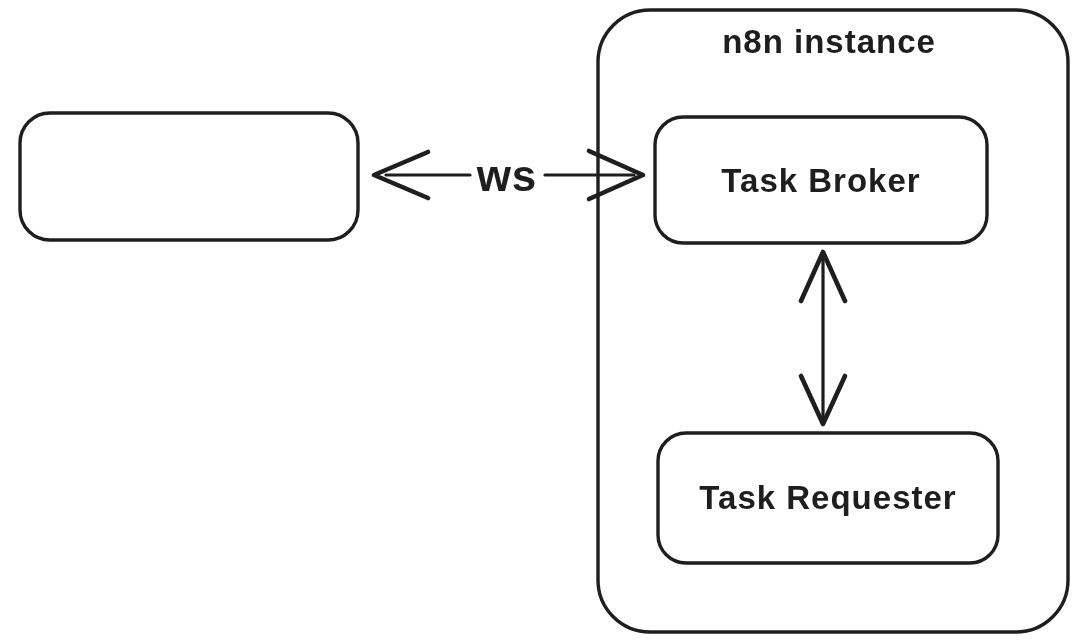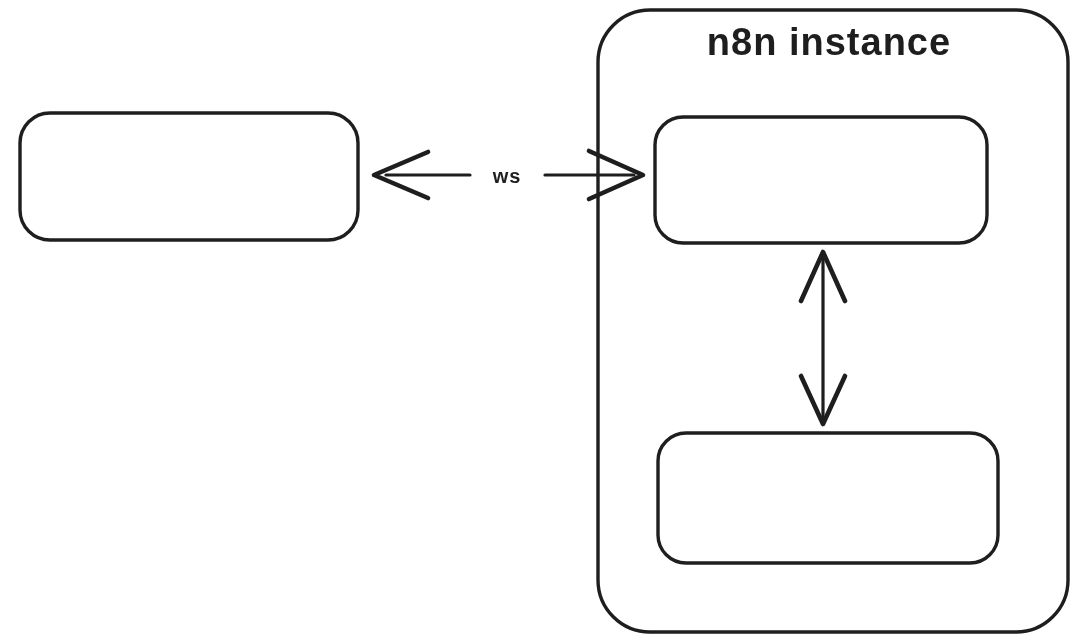--- a/index.html
+++ b/index.html
@@ -36,30 +36,30 @@
     stroke: var(--stroke, #1e1e1e);
     stroke-width: 4.6;
     stroke-linecap: round;
     stroke-linejoin: round;
   }
   .label {
     position: absolute;
     transform: translate(-50%, -50%);
     color: var(--stroke, #1e1e1e);
     font-weight: 700;
-    font-size: 38px;
+    font-size: 33px;
     letter-spacing: 1px;
     white-space: nowrap;
     font-style: normal;
   }
   .label-task-runner    { left: 189px; top: 177px; }
   .label-n8n-instance   { left: 829px; top: 42px;  }
   .label-task-broker    { left: 821px; top: 181px; }
   .label-task-requester { left: 828px; top: 498px; }
-  .label-ws             { left: 507px; top: 176px; font-size: 20px; }
+  .label-ws             { left: 507px; top: 176px; font-size: 44px; }
 </style>
 </head>
 <body>
 
 <div class="canvas">
 
   <svg viewBox="0 0 1090 642" aria-hidden="true">
 
     <rect class="shape" x="598" y="10" width="470" height="622" rx="52" ry="52"></rect>
 
@@ -79,17 +79,19 @@
     <g>
       <path class="edge-line" d="M 823 256 L 823 420"></path>
       <path class="arrow-head" d="M 801 301 L 823 252 L 845 301"></path>
       <path class="arrow-head" d="M 801 376 L 823 424 L 845 376"></path>
     </g>
   </svg>
 
 
   <div class="label label-n8n-instance">n8n instance</div>
 
+  <div class="label label-task-broker">Task Broker</div>
 
+  <div class="label label-task-requester">Task Requester</div>
 
   <div class="label label-ws">ws</div>
 
 </div>
 
 </body></html>

